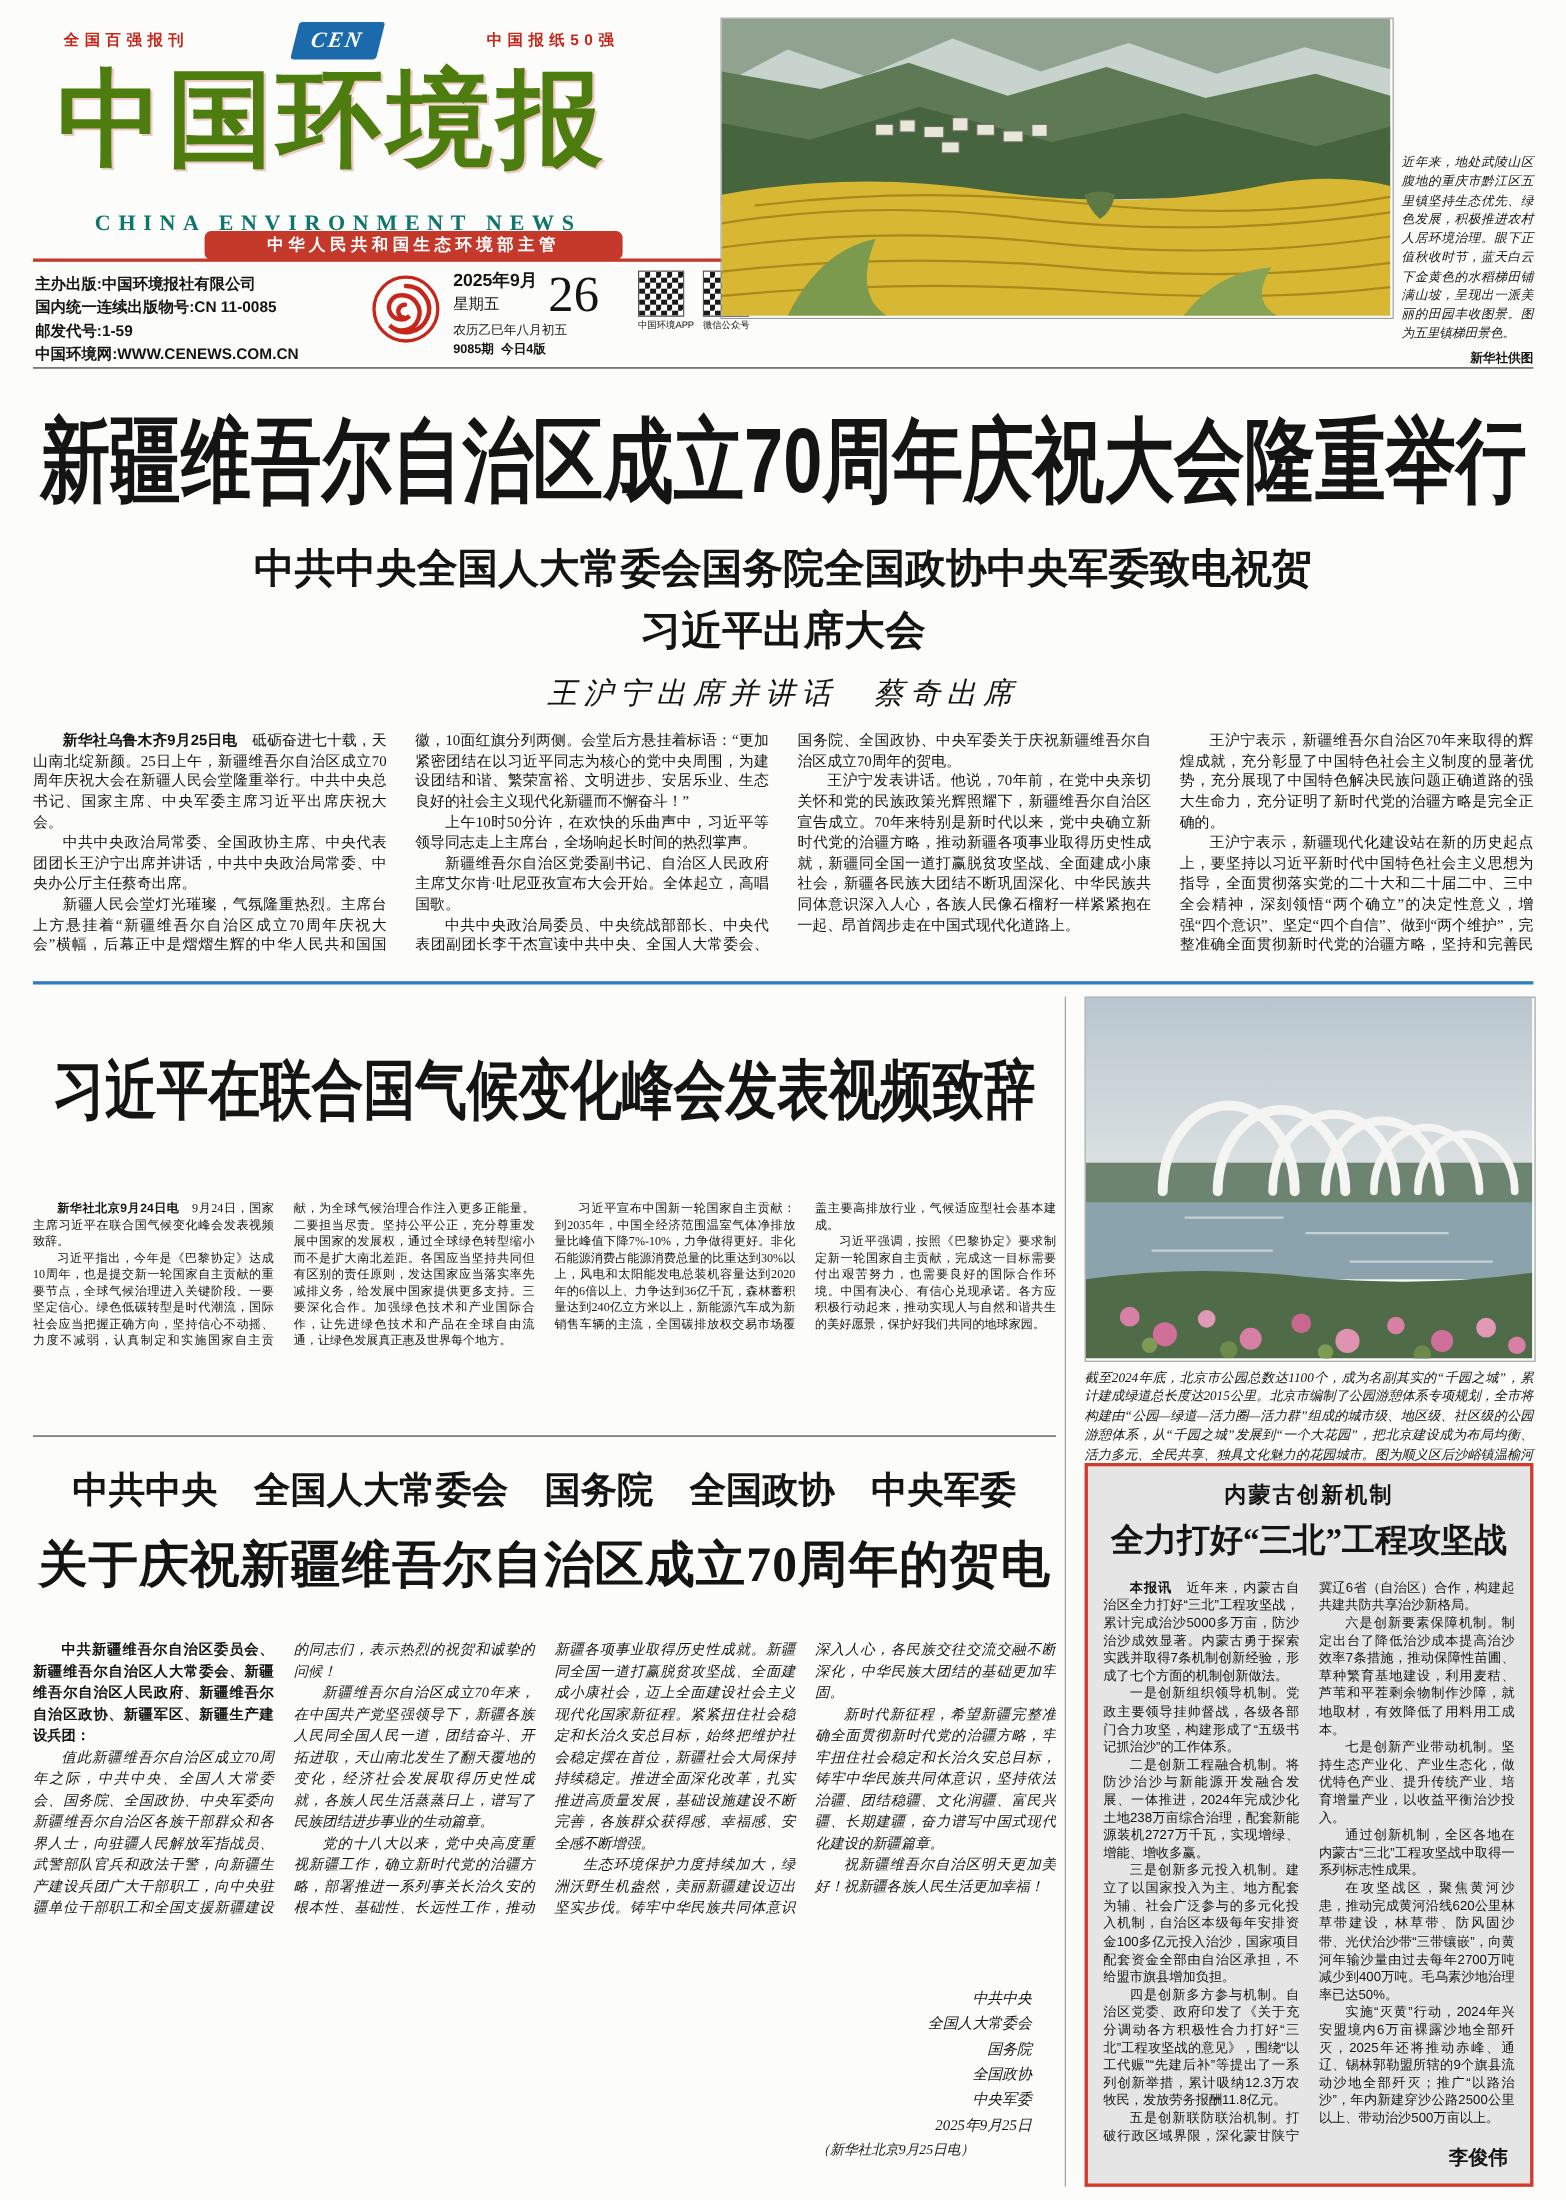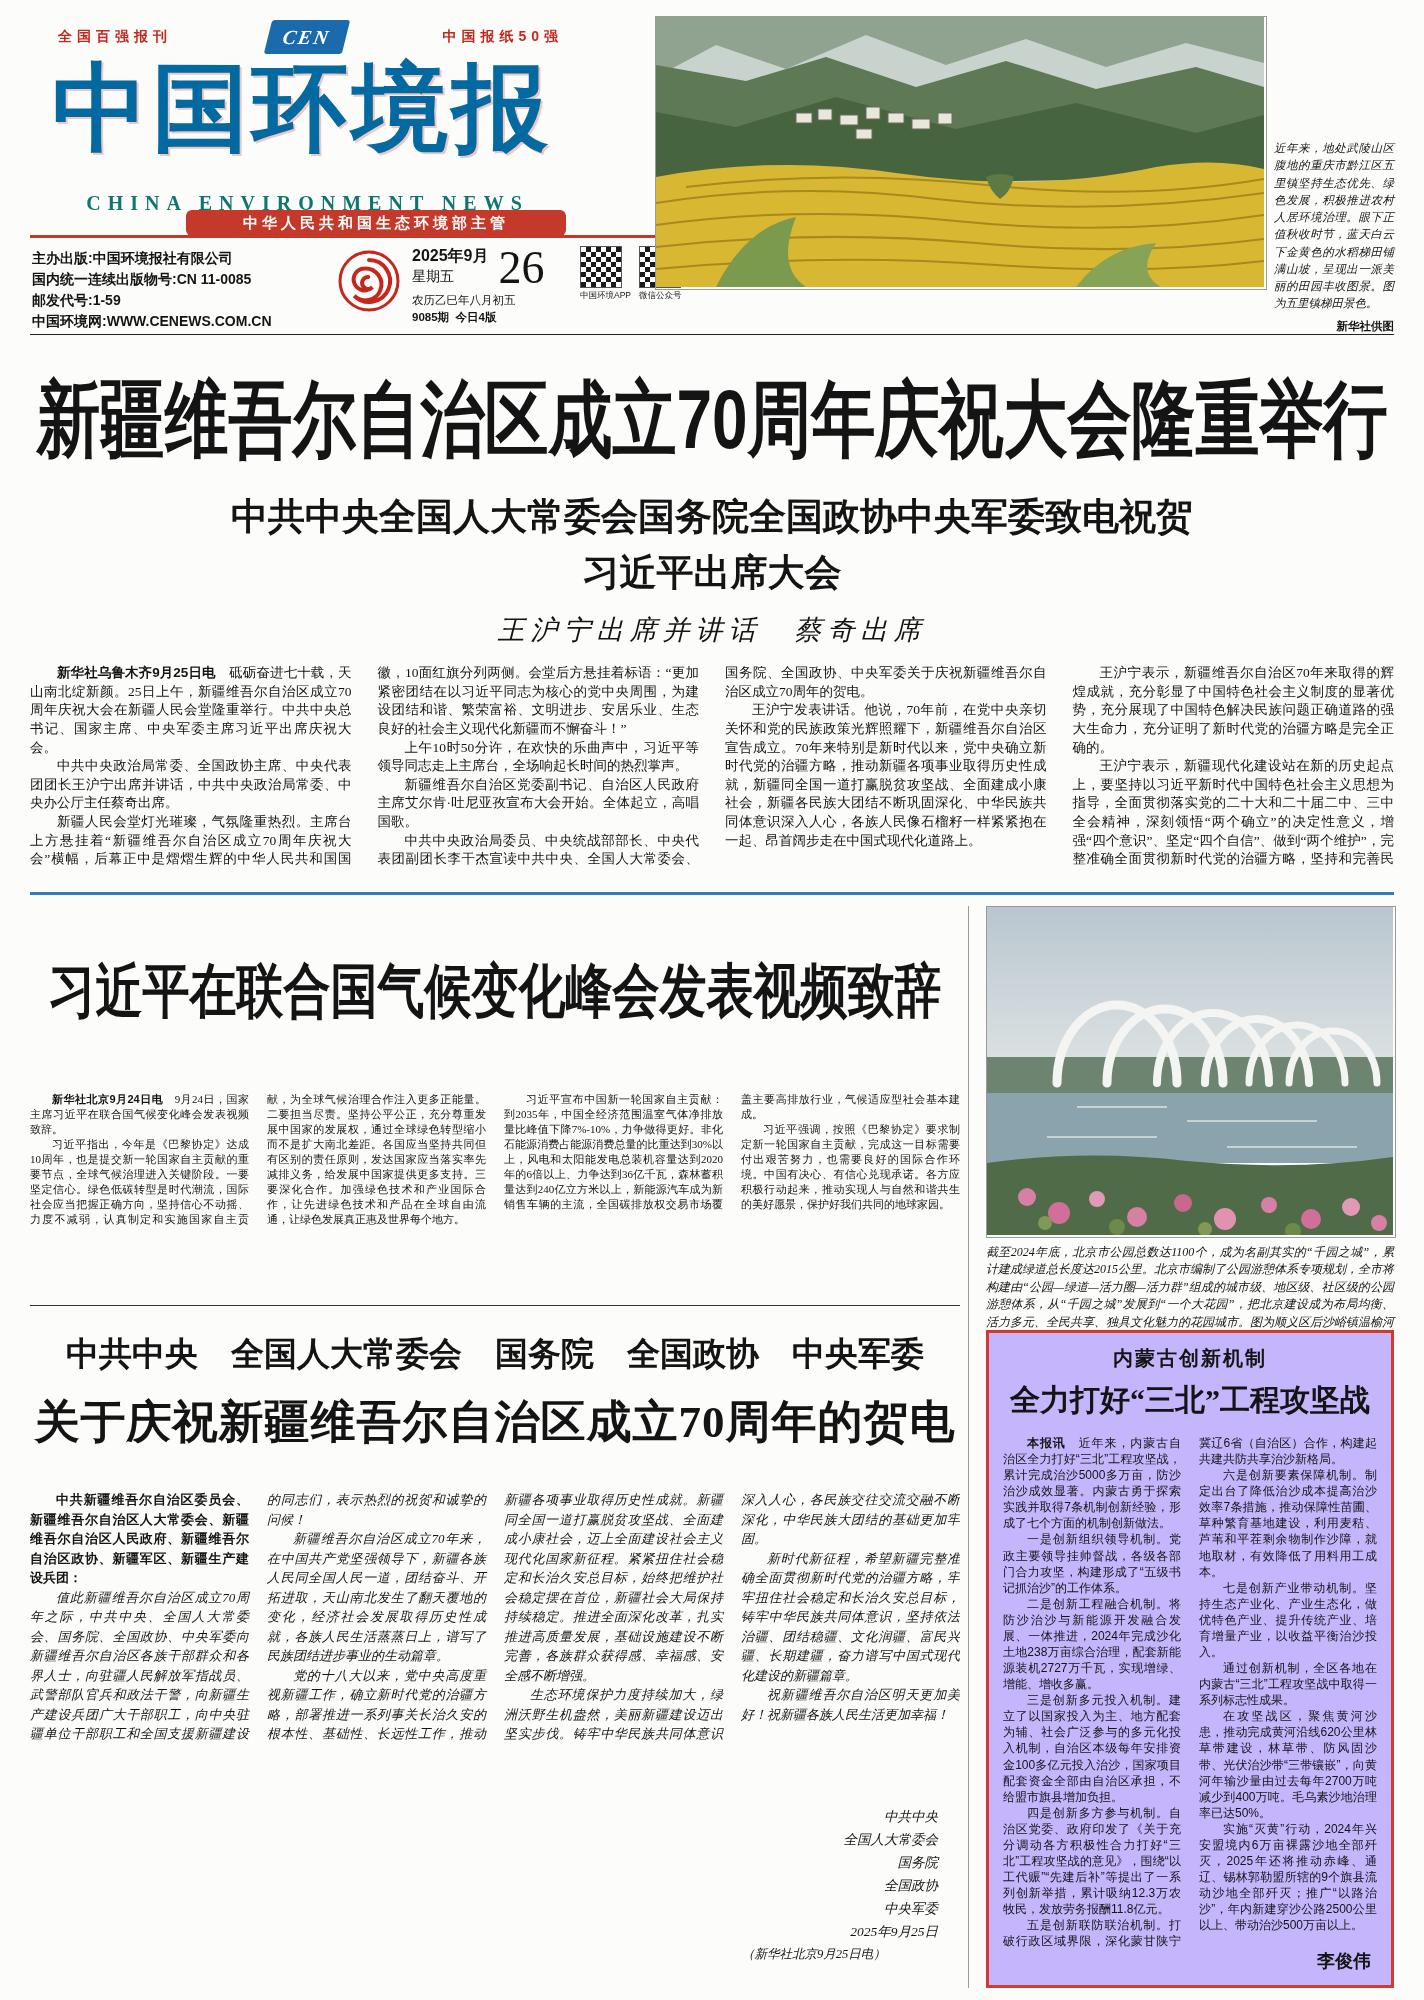--- a/index.html
+++ b/index.html
@@ -8,21 +8,21 @@
   .abs{position:absolute;}
 
   
   .badges{top:20px;left:58px;width:505px;display:flex;justify-content:space-between;align-items:center;}
   .badge{color:#c5271c;font-size:14px;font-weight:700;letter-spacing:5px;}
   .cen-logo{width:78px;height:34px;background:#1a6aac;transform:skewX(-14deg);
             display:flex;align-items:center;justify-content:center;border-radius:3px;}
   .cen-logo span{color:#fff;font-style:italic;font-weight:700;font-size:20px;transform:skewX(4deg);
                  font-family:"Liberation Serif",serif;letter-spacing:2px;}
   .paper-title{top:48px;left:52px;width:512px;font-family:"DejaVu Serif",serif;font-weight:900;
-               font-size:96px;line-height:1.25;color:#0369a1;letter-spacing:4px;white-space:nowrap;
+               font-size:96px;line-height:1.25;color:#4d7c0f;letter-spacing:4px;white-space:nowrap;
                text-shadow:2px 2px 0 rgba(197,39,28,.25);}
   .en-title{top:182px;left:55px;width:505px;text-align:center;color:#0f766e;font-weight:700;
             font-size:20px;letter-spacing:7px;font-family:"Liberation Serif",serif;white-space:nowrap;margin-top:10px;}
   .band{top:210px;left:186px;width:380px;height:26px;background:#c5392b;color:#fff;font-size:15px;
         font-weight:700;text-align:center;line-height:26px;letter-spacing:4px;border-radius:6px;}
   .red-rule{top:235px;left:30px;width:642px;height:3px;background:#c5392b;}
 
   .pubinfo{top:248px;left:32px;width:300px;font-size:14px;font-weight:600;line-height:1.5;}
   .seal{top:250px;left:338px;}
   .dateblock{top:246px;left:412px;width:160px;}
@@ -80,21 +80,21 @@
   .a3-sig div.wire{padding-right:0;text-align:left;font-size:12.5px;}
 
   
   .vrule{top:906px;left:968px;width:1px;height:1082px;background:#9a9a9a;}
   .photo2{top:906px;left:986px;width:408px;height:330px;border:1px solid #999;}
   .cap2{top:1244px;left:986px;width:408px;font-family:"Liberation Serif",serif;font-style:italic;
         font-size:12px;line-height:1.45;text-align:justify;}
   .cap2 .credit{float:right;font-weight:700;font-style:normal;font-family:"Liberation Sans",sans-serif;}
 
   .box{top:1330px;left:986px;width:408px;height:658px;border:3px solid #d3392c;box-sizing:border-box;
-       padding:12px 14px;background:#c4b5fd;}
+       padding:12px 14px;background:#e5e5e5;}
   .box-kicker{text-align:center;font-weight:700;font-size:20px;letter-spacing:2px;}
   .box-head{text-align:center;font-weight:900;font-size:30px;margin-top:8px;
             font-family:"Liberation Serif",serif;white-space:nowrap;}
   .box-body{margin-top:14px;height:520px;column-count:2;column-gap:18px;font-size:12px;
             line-height:1.34;text-align:justify;overflow:hidden;}
   .box-body p{margin:0;text-indent:2em;}
   .box-byline{position:absolute;right:20px;bottom:12px;font-weight:700;font-size:18px;}
 </style>
 </head>
 <body>

